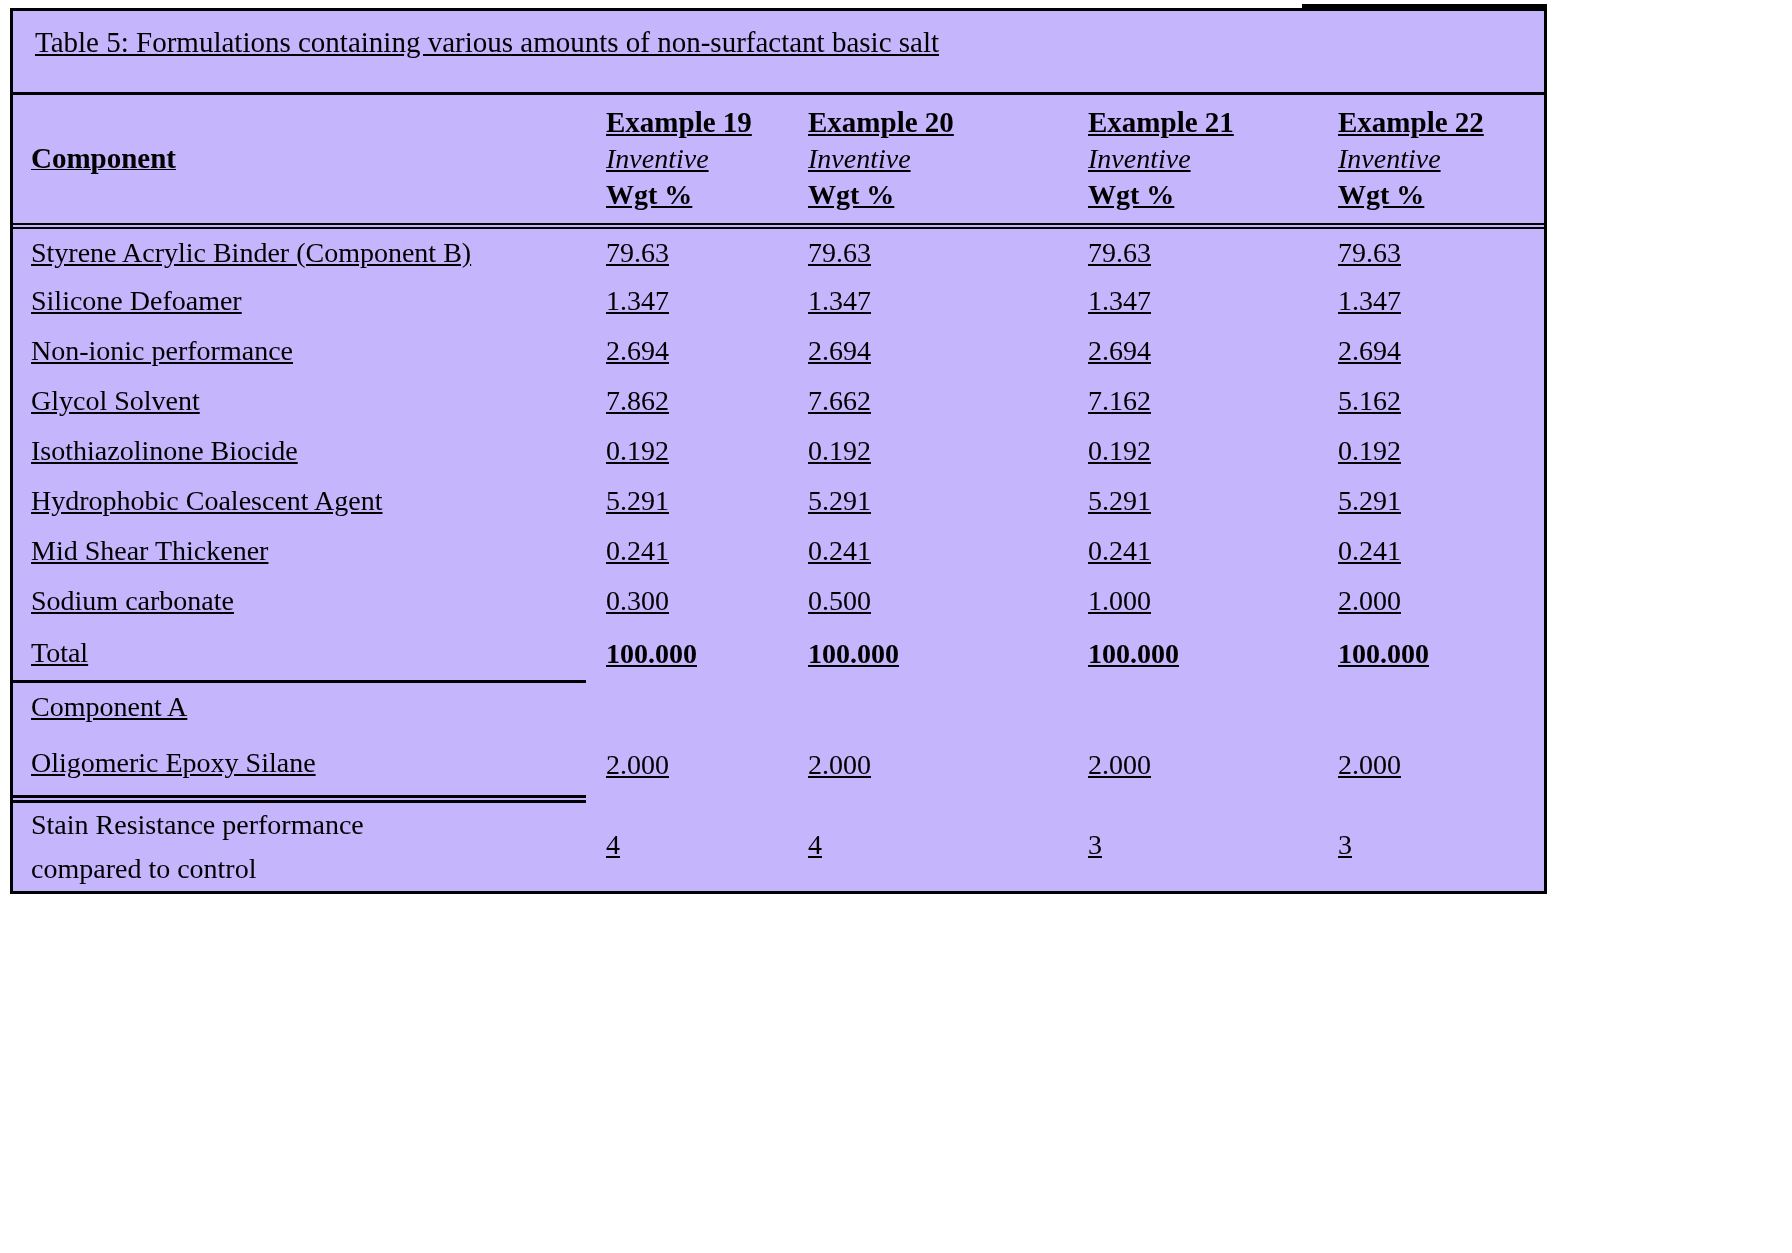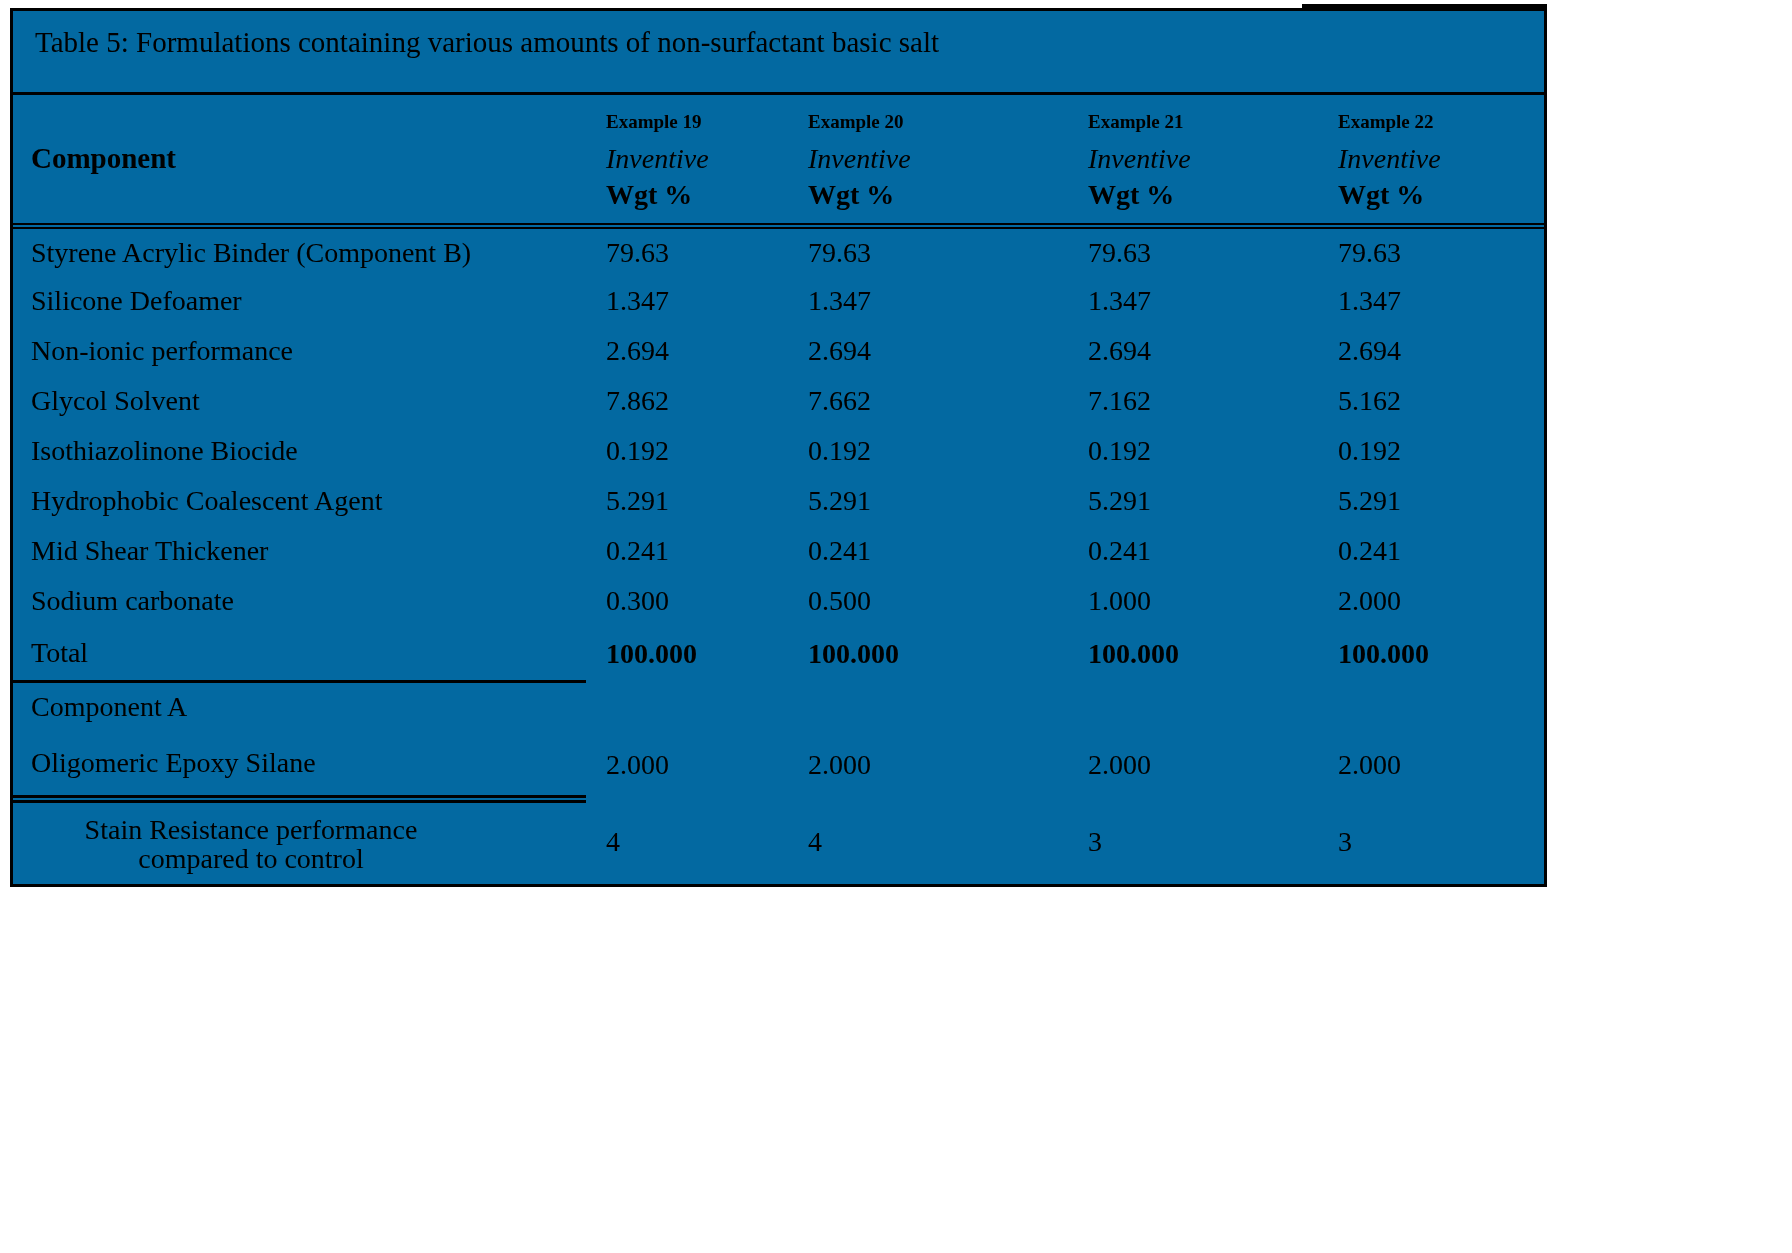--- a/index.html
+++ b/index.html
@@ -2,45 +2,45 @@
 <html><head>
 <meta charset="utf-8">
 <style>
   * { box-sizing: border-box; }
   html, body { margin: 0; padding: 0; background: #ffffff; }
   body { font-family: "Liberation Serif", serif; color: #000; }
   .page { position: relative; width: 1792px; height: 1253px; background: #fff; overflow: hidden; }
 
   .artifact-bar { position: absolute; top: 4px; left: 1302px; width: 245px; height: 9px; background: #000; }
 
-  .frame { position: absolute; top: 8px; left: 10px; width: 1537px; border: 3px solid #000; background: #0369a1; }
+  .frame { position: absolute; top: 8px; left: 10px; width: 1537px; border: 3px solid #000; background: #c4b5fd; text-decoration: underline; }
 
   .title-box { border-bottom: 3px solid #000; padding: 15px 20px 33px 22px; font-size: 29px; }
 
   table.tbl { border-collapse: collapse; width: 100%; table-layout: fixed; }
 
   thead th { border-bottom: 6px double #000; text-align: left; vertical-align: middle; padding: 8px 0 10px 0; font-weight: normal; }
   th.comp-h { padding-left: 18px; }
   .comp-label { font-weight: bold; font-size: 29px; }
-  .ex  { font-weight: bold; font-size: 19px; line-height: 38px; padding-left: 20px; }
+  .ex  { font-weight: bold; font-size: 29px; line-height: 38px; padding-left: 20px; }
   .inv { font-style: italic; font-size: 28px; line-height: 36px; padding-left: 20px; }
   .wgt { font-weight: bold; font-size: 28px; line-height: 36px; padding-left: 20px; }
 
   tbody td { font-size: 28px; vertical-align: middle; padding: 0; }
   td.lbl { padding-left: 18px; }
   td.val { padding-left: 20px; }
 
   tr.h50 { height: 50px; } tr.h52 { height: 52px; } tr.h55 { height: 55px; }
   tr.h68 { height: 68px; } tr.h85 { height: 85px; }
 
   .sect { font-weight: bold; }
   td.cut  { border-bottom: 3px solid #000; }
   td.cut2 { border-bottom: 8px double #000; }
   .bval { font-weight: bold; }
-  .wrap { display: inline-block; max-width: 440px; line-height: 29px; vertical-align: middle; text-align: center; }
+  .wrap { display: inline-block; max-width: 440px; line-height: 44px; vertical-align: middle; }
 </style>
 </head>
 <body>
 
 <div class="page">
 
   <div class="artifact-bar"></div>
 
   <div class="frame">
 

